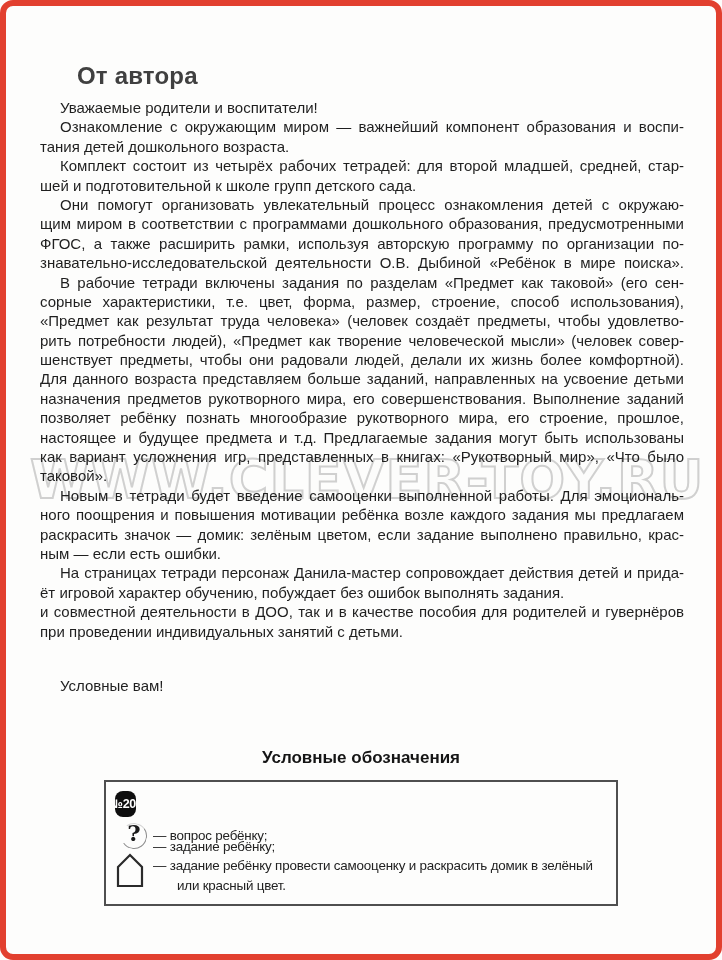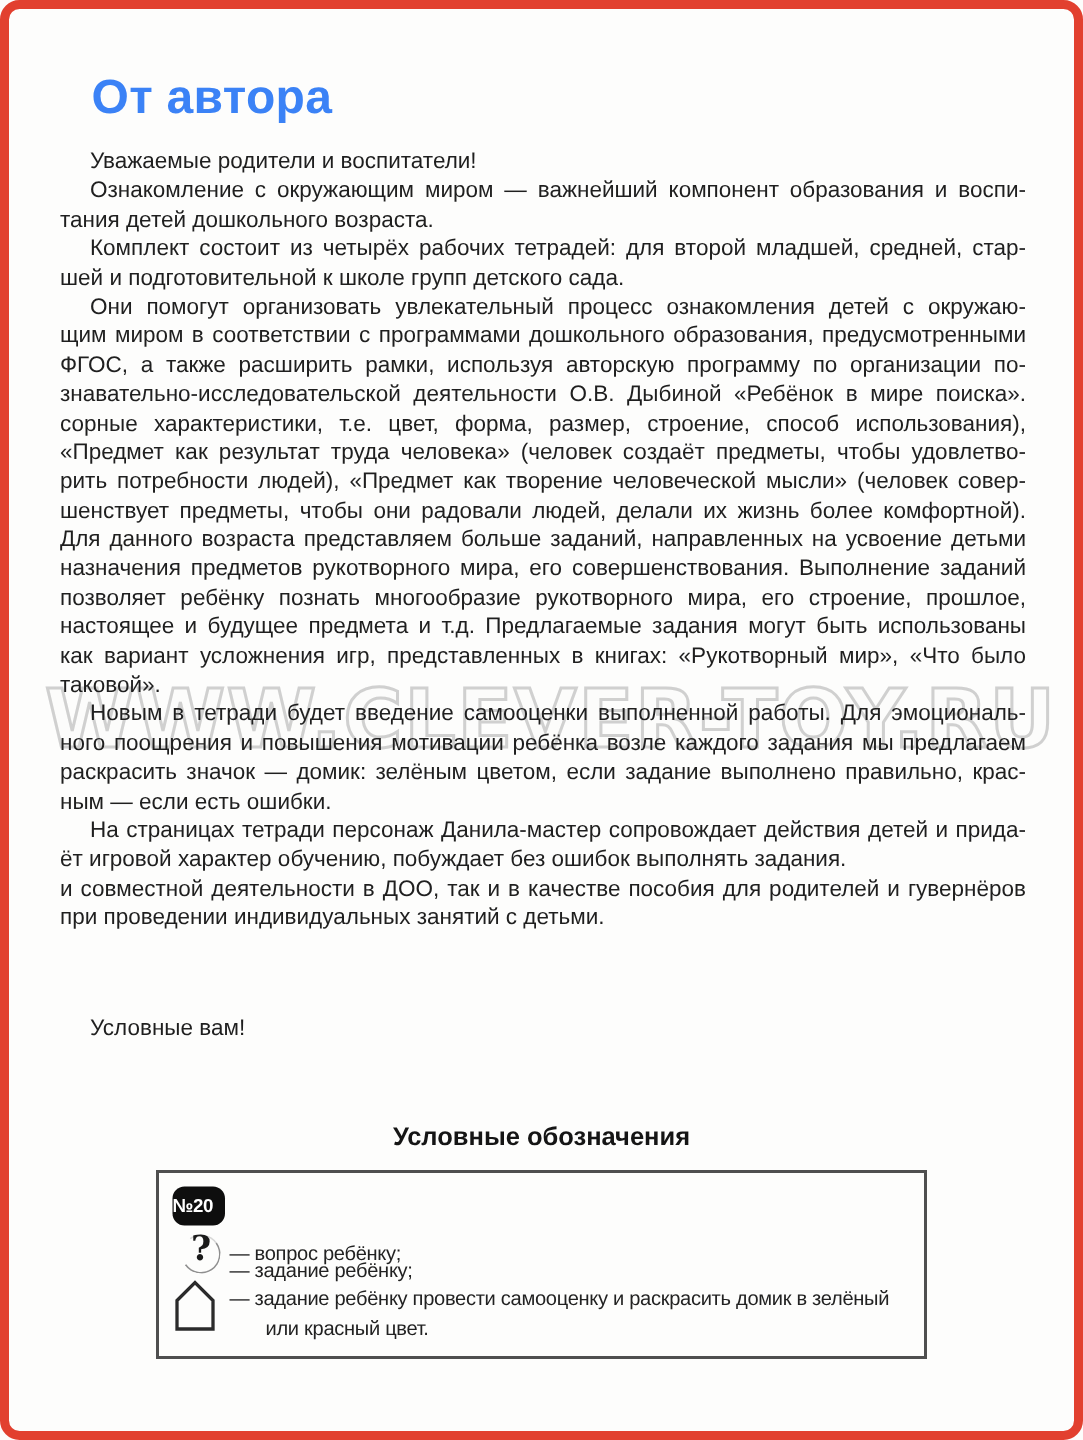--- a/index.html
+++ b/index.html
@@ -13,22 +13,22 @@
   }
   .frame {
     position: absolute; inset: 0;
     border: 6px solid #e2402f;
     border-radius: 13px;
     pointer-events: none;
     z-index: 6;
   }
   .title {
     position: absolute; left: 61px; top: 46px;
-    margin: 0;
-    font-size: 32px; font-weight: bold; color: #3b82f6;
+    margin: 16px;
+    font-size: 24px; font-weight: bold; color: #404040;
     letter-spacing: 0.2px;
     z-index: 2;
   }
   .watermark {
     position: absolute; left: 30px; top: 448px;
     font-family: "DejaVu Sans", sans-serif;
     font-size: 54px; font-weight: bold;
     letter-spacing: 1px; white-space: nowrap;
     color: rgba(250,250,250,0.15);
     -webkit-text-stroke: 2px rgba(178,178,178,0.6);
@@ -63,23 +63,23 @@
     background: #fdfdfc;
     z-index: 2;
   }
   .legend-text {
     position: absolute; left: 47px;
     font-size: 13.4px; letter-spacing: -0.2px; color: #222;
     white-space: nowrap;
   }
   .badge {
     position: absolute; left: 9px; top: 9px;
-    width: 35px; height: 26px;
+    width: 21px; height: 26px;
     background: #0e0e0e; border-radius: 8px;
-    display: flex; align-items: center; justify-content: flex-start;
+    display: flex; align-items: center; justify-content: flex-end;
   }
   .badge span {
     color: #fff; font-size: 12.5px; font-weight: bold; letter-spacing: -0.3px;
   }
   .q-wrap { position: absolute; left: 14px; top: 40px; width: 28px; height: 28px; }
   .q-circle {
     position: absolute; inset: 1px;
     border: 1.6px solid #8f8f8f; border-radius: 50%;
     border-left-color: transparent; border-top-color: rgba(143,143,143,0.35);
     transform: rotate(10deg);
@@ -114,20 +114,21 @@
     <div class="ln last">тания детей дошкольного возраста.</div>
 
     <div class="ln indent">Комплект состоит из четырёх рабочих тетрадей: для второй младшей, средней, стар-</div>
     <div class="ln last">шей и подготовительной к школе групп детского сада.</div>
 
     <div class="ln indent">Они помогут организовать увлекательный процесс ознакомления детей с окружаю-</div>
     <div class="ln">щим миром в соответствии с программами дошкольного образования, предусмотренными</div>
     <div class="ln">ФГОС, а также расширить рамки, используя авторскую программу по организации по-</div>
     <div class="ln">знавательно-исследовательской деятельности О.В. Дыбиной «Ребёнок в мире поиска».</div>
 
+    <div class="ln indent">В рабочие тетради включены задания по разделам «Предмет как таковой» (его сен-</div>
     <div class="ln">сорные характеристики, т.е. цвет, форма, размер, строение, способ использования),</div>
     <div class="ln">«Предмет как результат труда человека» (человек создаёт предметы, чтобы удовлетво-</div>
     <div class="ln">рить потребности людей), «Предмет как творение человеческой мысли» (человек совер-</div>
     <div class="ln">шенствует предметы, чтобы они радовали людей, делали их жизнь более комфортной).</div>
     <div class="ln">Для данного возраста представляем больше заданий, направленных на усвоение детьми</div>
     <div class="ln">назначения предметов рукотворного мира, его совершенствования. Выполнение заданий</div>
     <div class="ln">позволяет ребёнку познать многообразие рукотворного мира, его строение, прошлое,</div>
     <div class="ln">настоящее и будущее предмета и т.д. Предлагаемые задания могут быть использованы</div>
     <div class="ln">как вариант усложнения игр, представленных в книгах: «Рукотворный мир», «Что было</div>
     <div class="ln last">таковой».</div>

